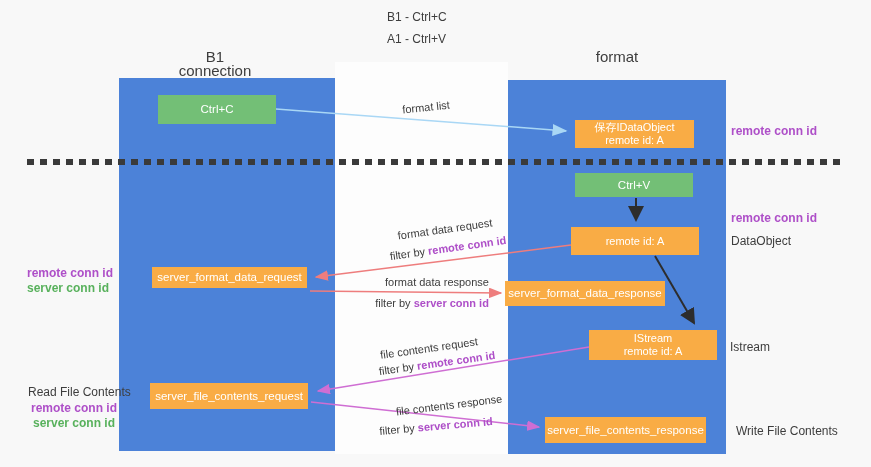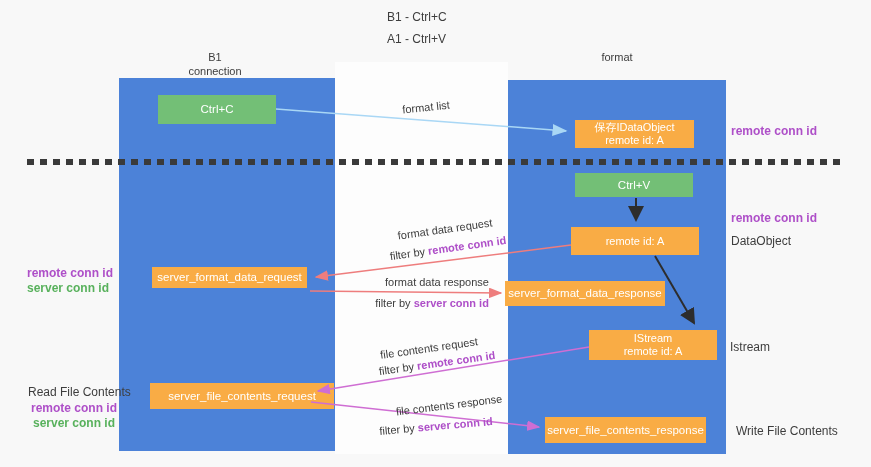--- a/index.html
+++ b/index.html
@@ -1,20 +1,20 @@
 <!DOCTYPE html>
 <html style="--bg: #f8f8f8; --panel: #fdfdfd; --lifeline-blue: #4c82d8; --node-orange: #f9ac45; --node-green: #73bf76; --label-purple: #ae4fc8; --label-green: #58b15c; --text-dark: #3d3d3d; --arrow-salmon: #ee7d7d; --arrow-magenta: #cf6ed3; --arrow-lightblue: #a9d7f5; --arrow-black: #2d2d2d; --dash: #3a3a3a;"><head>
 <meta charset="utf-8">
 <style>
   html,body{margin:0;padding:0;}
   body{background:var(--bg,#f8f8f8);font-family:"Liberation Sans",sans-serif;}
   .stage{position:relative;width:871px;height:467px;overflow:hidden;background:var(--bg,#f8f8f8);}
   .abs{position:absolute;}
   .title{left:387px;top:6px;font-size:12px;line-height:22px;color:var(--text-dark,#3d3d3d);}
-  .col-header{top:50px;width:130px;text-align:center;font-size:11px;line-height:14px;color:var(--text-dark,#3d3d3d);}
+  .col-header{top:50px;width:130px;text-align:center;font-size:15px;line-height:14px;color:var(--text-dark,#3d3d3d);}
   .gap-panel{left:335px;top:62px;width:173px;height:392px;background:var(--panel,#fdfdfd);}
   .lifeline{background:var(--lifeline-blue,#4c82d8);}
   .dashed{left:27px;top:159px;width:815px;height:6px;
     background:repeating-linear-gradient(90deg,var(--dash,#3a3a3a) 0 7px,transparent 7px 13px);}
   .node{color:#fff;text-align:center;display:flex;flex-direction:column;justify-content:center;
     font-size:11px;line-height:13px;box-sizing:border-box;}
   .node.orange{background:var(--node-orange,#f9ac45);}
   .node.green{background:var(--node-green,#73bf76);}
   .node.single{font-size:11.5px;}
   .side-label{font-size:12px;line-height:14px;color:var(--text-dark,#3d3d3d);white-space:nowrap;}
@@ -72,21 +72,21 @@
 
   <div class="abs node orange single" style="left:505px;top:281px;width:160px;height:25px;">
     <div>server_format_data_response</div>
   </div>
 
   <div class="abs node orange" style="left:589px;top:330px;width:128px;height:30px;">
     <div>IStream</div>
     <div>remote id: A</div>
   </div>
 
-  <div class="abs node orange single" style="left:150px;top:383px;width:184px;height:26px;">
+  <div class="abs node orange single" style="left:150px;top:383px;width:158px;height:26px;">
     <div>server_file_contents_request</div>
   </div>
 
   <div class="abs node orange single" style="left:545px;top:417px;width:161px;height:26px;">
     <div>server_file_contents_response</div>
   </div>
 
   <svg class="abs arrows" width="871" height="467" viewBox="0 0 871 467">
     <defs>
       <marker id="m-blue" markerWidth="10" markerHeight="8" refX="9" refY="4" orient="auto">

